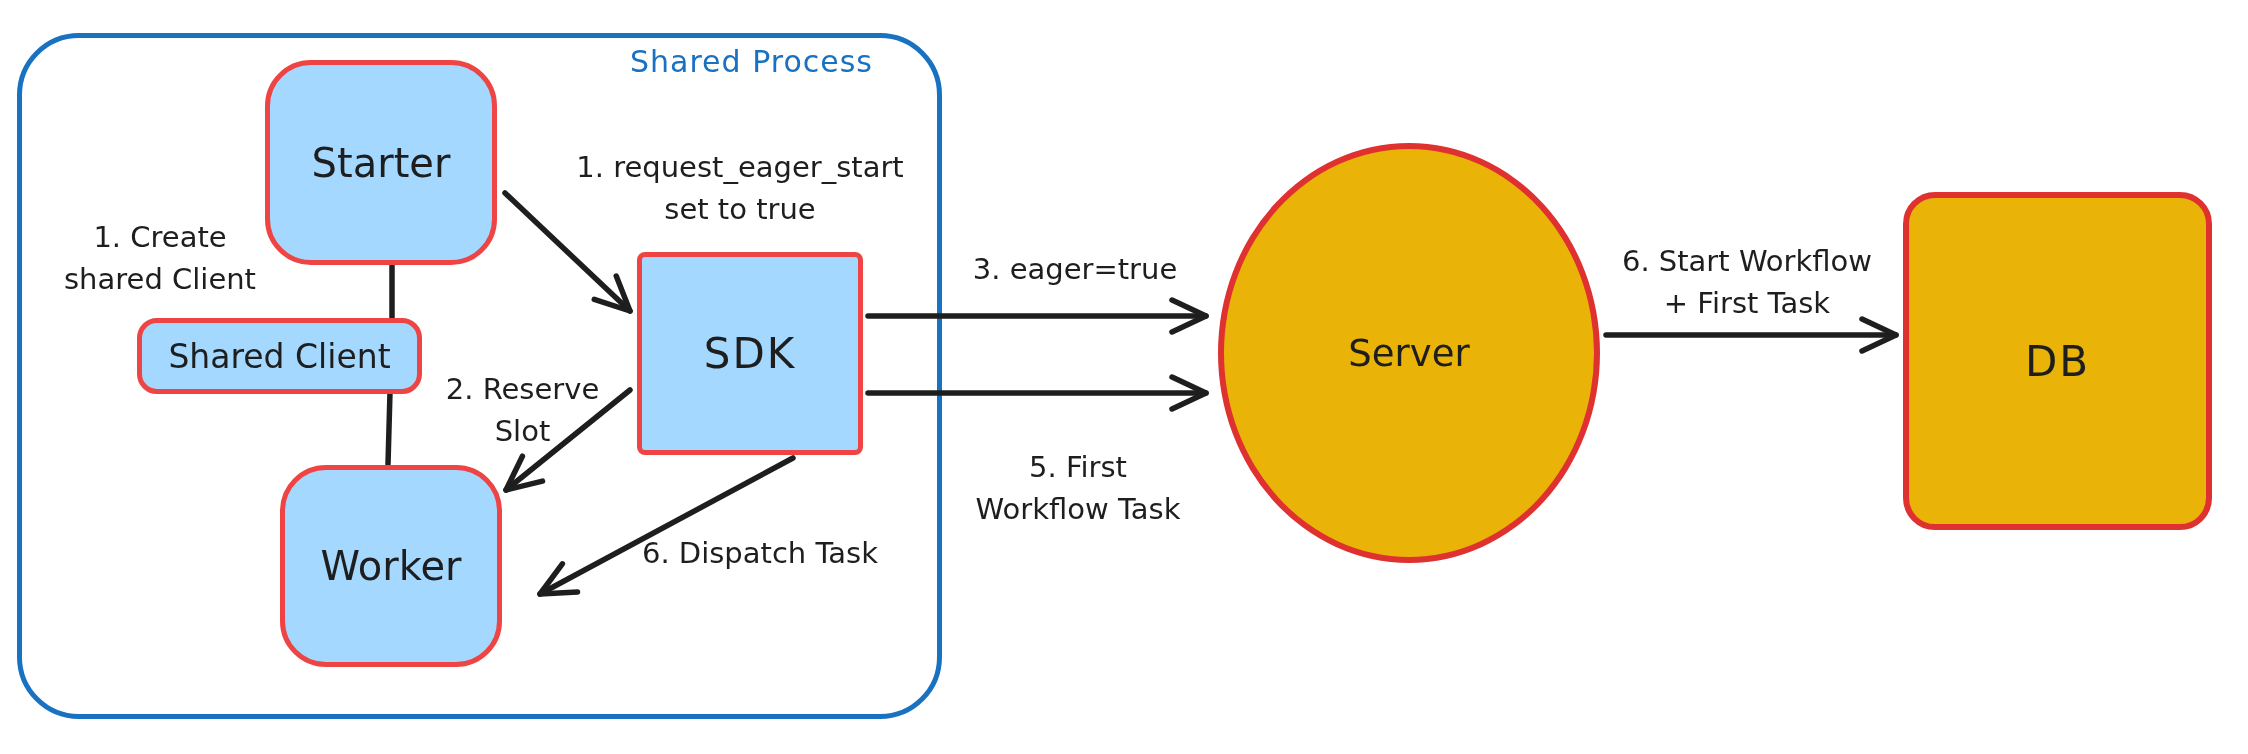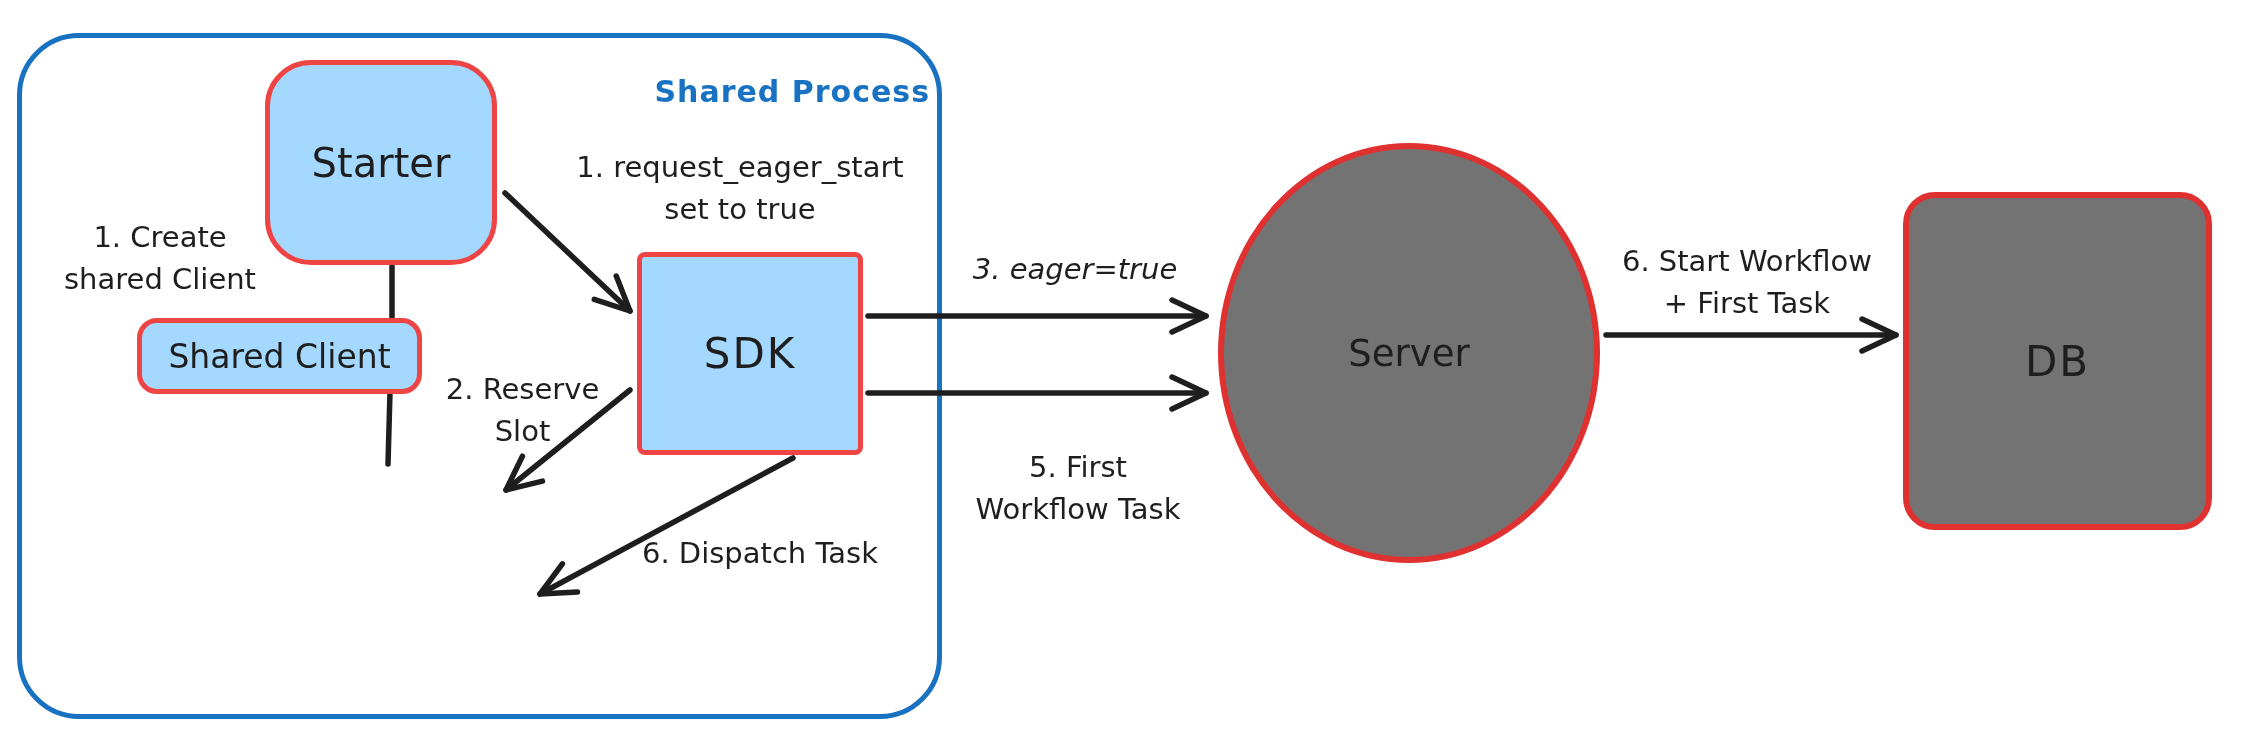--- a/index.html
+++ b/index.html
@@ -16,38 +16,38 @@
   .frame{
     position:absolute;
     left:17px;top:33px;width:925px;height:686px;
     border:5px solid #1971c2;
     border-radius:62px;
     box-sizing:border-box;
     background:transparent;
   }
   .frame-title{
     position:absolute;
-    left:630px;top:75px;width:300px;
-    text-align:right;
+    left:630px;top:45px;width:300px;
+    text-align:left;
     font-size:30px;line-height:34px;
-    font-weight:700;
+    font-weight:400;
     color:#1971c2;
     letter-spacing:1px;
   }
   
   .node{
     position:absolute;
     box-sizing:border-box;
     display:flex;align-items:center;justify-content:center;
     text-align:center;
     background:#a5d8ff;
     border:5px solid #ef4444;
     color:#1e1e1e;
   }
-  .node.red{background:#737373;border-color:#e03131;}
+  .node.red{background:#eab308;border-color:#e03131;}
   .node-starter{left:265px;top:60px;width:232px;height:205px;border-radius:46px;font-size:40px;}
   .node-shared-client{left:137px;top:318px;width:285px;height:76px;border-radius:20px;font-size:33px;}
   .node-worker{left:280px;top:465px;width:222px;height:202px;border-radius:46px;font-size:40px;}
   .node-sdk{left:637px;top:252px;width:226px;height:203px;border-radius:8px;font-size:42px;letter-spacing:2px;}
   .node-server{
     left:1218px;top:143px;width:382px;height:420px;
     border-radius:50%;
     border-width:6px;
     font-size:37px;
   }
@@ -58,21 +58,21 @@
     text-align:center;
     font-size:29px;
     line-height:42px;
     white-space:pre-line;
     color:#1e1e1e;
   }
   .lbl-create-client{left:30px;top:216px;width:260px;}
   .lbl-request-eager{left:518px;top:146px;width:444px;}
   .lbl-reserve-slot{left:420px;top:368px;width:205px;}
   .lbl-dispatch-task{left:600px;top:532px;width:320px;}
-  .lbl-eager-true{left:940px;top:248px;width:270px;font-style:italic;}
+  .lbl-eager-true{left:940px;top:248px;width:270px;}
   .lbl-first-wf-task{left:928px;top:422px;width:300px;margin-top:24px;}
   .lbl-start-workflow{left:1597px;top:240px;width:300px;}
   svg{display:block;}
 </style>
 </head>
 <body>
 
 <div class="canvas">
 
   <div class="frame"></div>
@@ -102,20 +102,23 @@
   </svg>
 
   <div class="node node-starter">
     <span>Starter</span>
   </div>
 
   <div class="node node-shared-client">
     <span>Shared Client</span>
   </div>
 
+  <div class="node node-worker">
+    <span>Worker</span>
+  </div>
 
   <div class="node node-sdk">
     <span>SDK</span>
   </div>
 
   <div class="node red node-server">
     <span>Server</span>
   </div>
 
   <div class="node red node-db">

